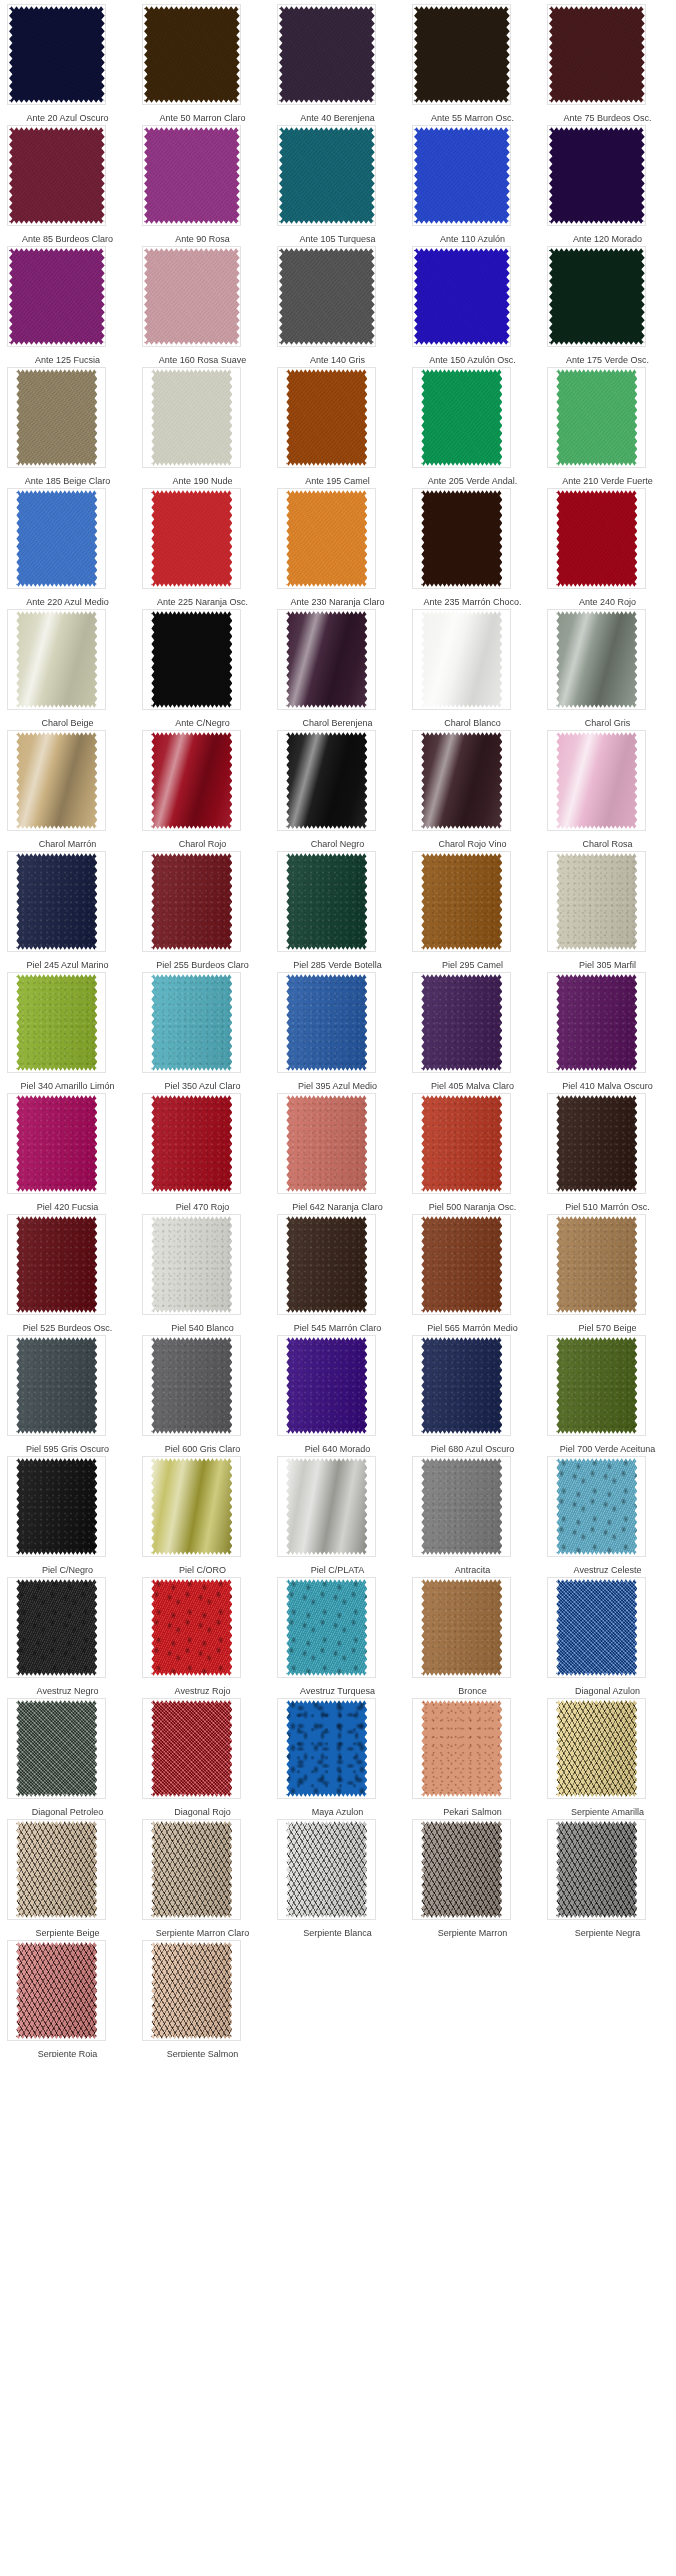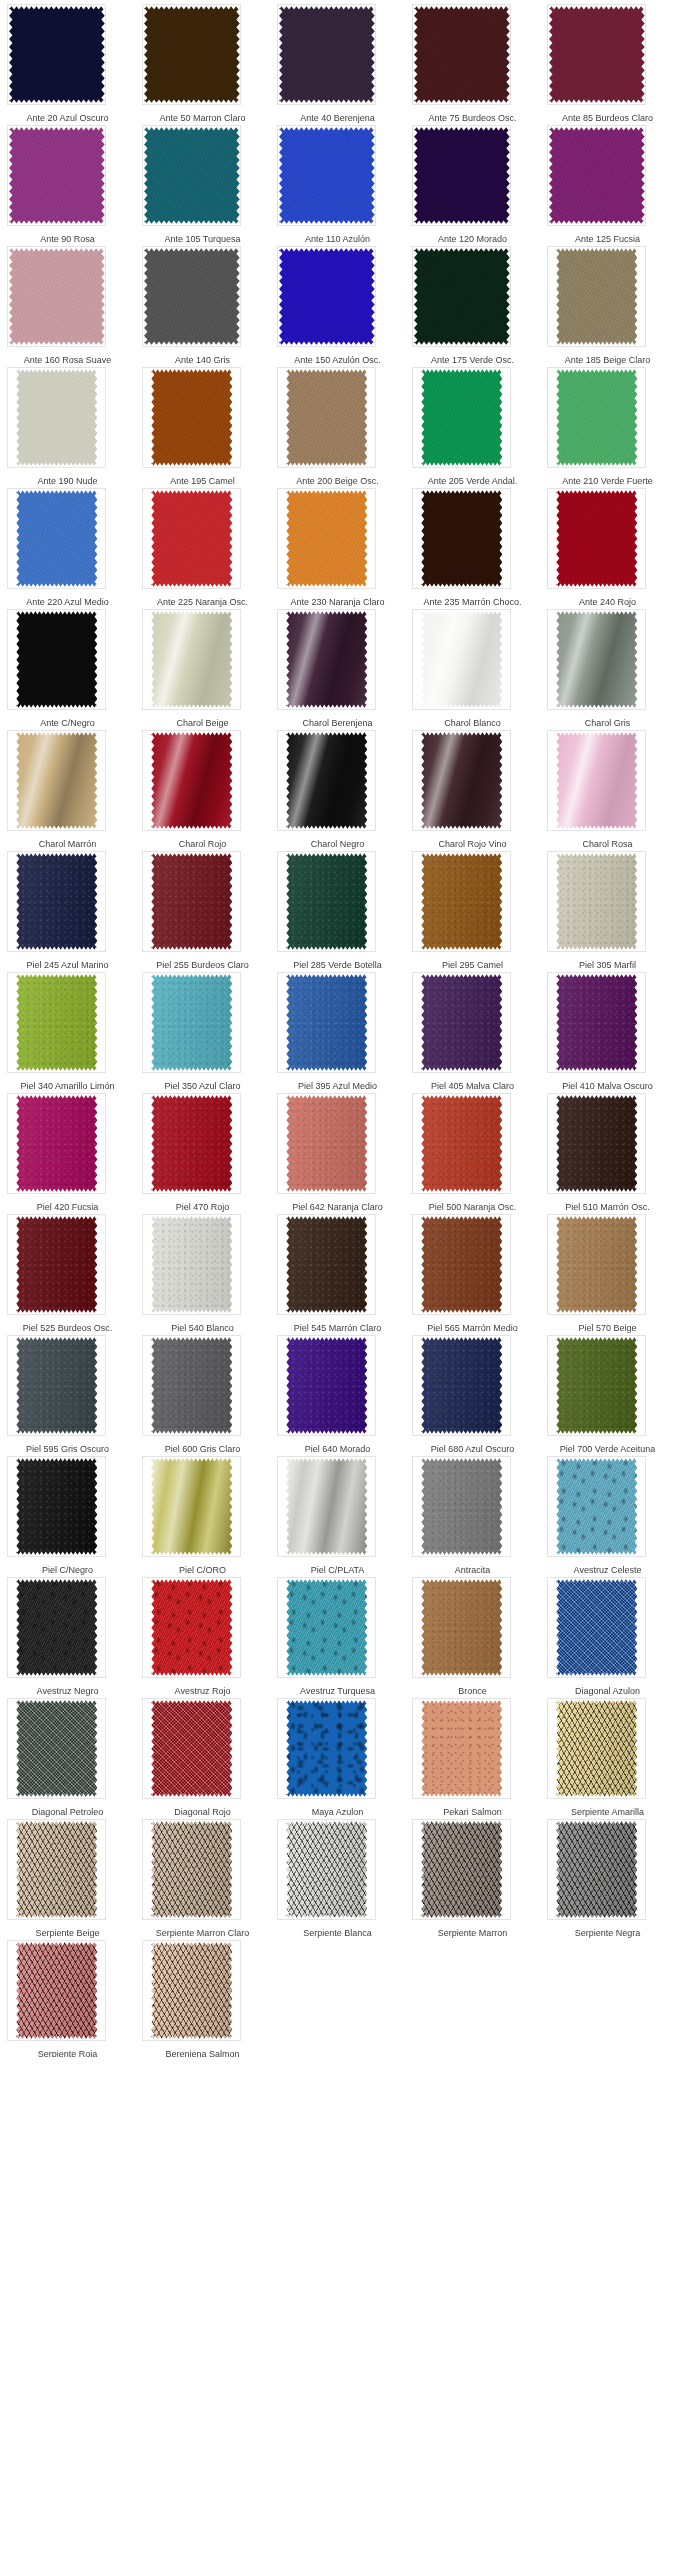--- a/index.html
+++ b/index.html
@@ -212,20 +212,28 @@
     <div class="cell">
       <div class="sw-box">
         <div class="sw-shape sq" style="background: rgb(52, 36, 58);">
           <div class="tex tex-suede"></div>
         </div>
       </div>
       <div class="sw-label">Ante 40 Berenjena</div>
     </div>
     <div class="cell">
       <div class="sw-box">
+        <div class="sw-shape sq" style="background: rgb(36, 26, 15);">
+          <div class="tex tex-suede"></div>
+        </div>
+      </div>
+      <div class="sw-label">Ante 55 Marron Osc.</div>
+    </div>
+    <div class="cell">
+      <div class="sw-box">
         <div class="sw-shape sq" style="background: rgb(69, 25, 28);">
           <div class="tex tex-suede"></div>
         </div>
       </div>
       <div class="sw-label">Ante 75 Burdeos Osc.</div>
     </div>
     <div class="cell">
       <div class="sw-box">
         <div class="sw-shape sq" style="background: rgb(110, 31, 53);">
           <div class="tex tex-suede"></div>
@@ -324,28 +332,20 @@
     <div class="cell">
       <div class="sw-box">
         <div class="sw-shape tall" style="background: rgb(147, 68, 11);">
           <div class="tex tex-suede"></div>
         </div>
       </div>
       <div class="sw-label">Ante 195 Camel</div>
     </div>
     <div class="cell">
       <div class="sw-box">
-        <div class="sw-shape tall" style="background: rgb(154, 125, 94);">
-          <div class="tex tex-suede"></div>
-        </div>
-      </div>
-      <div class="sw-label">Ante 200 Beige Osc.</div>
-    </div>
-    <div class="cell">
-      <div class="sw-box">
         <div class="sw-shape tall" style="background: rgb(11, 146, 80);">
           <div class="tex tex-suede"></div>
         </div>
       </div>
       <div class="sw-label">Ante 205 Verde Andal.</div>
     </div>
     <div class="cell">
       <div class="sw-box">
         <div class="sw-shape tall" style="background: rgb(74, 171, 101);">
           <div class="tex tex-suede"></div>
@@ -385,39 +385,39 @@
       </div>
       <div class="sw-label">Ante 235 Marrón Choco.</div>
     </div>
     <div class="cell">
       <div class="sw-box">
         <div class="sw-shape tall" style="background: rgb(154, 5, 24);">
           <div class="tex tex-suede"></div>
         </div>
       </div>
       <div class="sw-label">Ante 240 Rojo</div>
-    </div>
-    <div class="cell">
-      <div class="sw-box">
-        <div class="sw-shape tall" style="background: rgb(11, 11, 11);">
-          <div class="tex tex-suede"></div>
-        </div>
-      </div>
-      <div class="sw-label">Ante C/Negro</div>
     </div>
     <div class="cell">
       <div class="sw-box">
         <div class="sw-shape tall" style="background: rgb(207, 207, 180);">
           <div class="tex tex-gloss-soft"></div>
         </div>
       </div>
       <div class="sw-label">Charol Beige</div>
     </div>
     <div class="cell">
       <div class="sw-box">
+        <div class="sw-shape tall" style="background: rgb(11, 11, 11);">
+          <div class="tex tex-suede"></div>
+        </div>
+      </div>
+      <div class="sw-label">Ante C/Negro</div>
+    </div>
+    <div class="cell">
+      <div class="sw-box">
         <div class="sw-shape tall" style="background: rgb(60, 29, 52);">
           <div class="tex tex-gloss"></div>
         </div>
       </div>
       <div class="sw-label">Charol Berenjena</div>
     </div>
     <div class="cell">
       <div class="sw-box">
         <div class="sw-shape tall" style="background: rgb(243, 243, 241);">
           <div class="tex tex-gloss-soft"></div>
@@ -840,16 +840,16 @@
         </div>
       </div>
       <div class="sw-label">Serpiente Roja</div>
     </div>
     <div class="cell">
       <div class="sw-box">
         <div class="sw-shape tall" style="background: rgb(205, 143, 94);">
           <div class="tex tex-snake"></div>
         </div>
       </div>
-      <div class="sw-label">Berenjena Salmon</div>
+      <div class="sw-label">Serpiente Salmon</div>
     </div>
   </div>
 
 
 </body></html>

